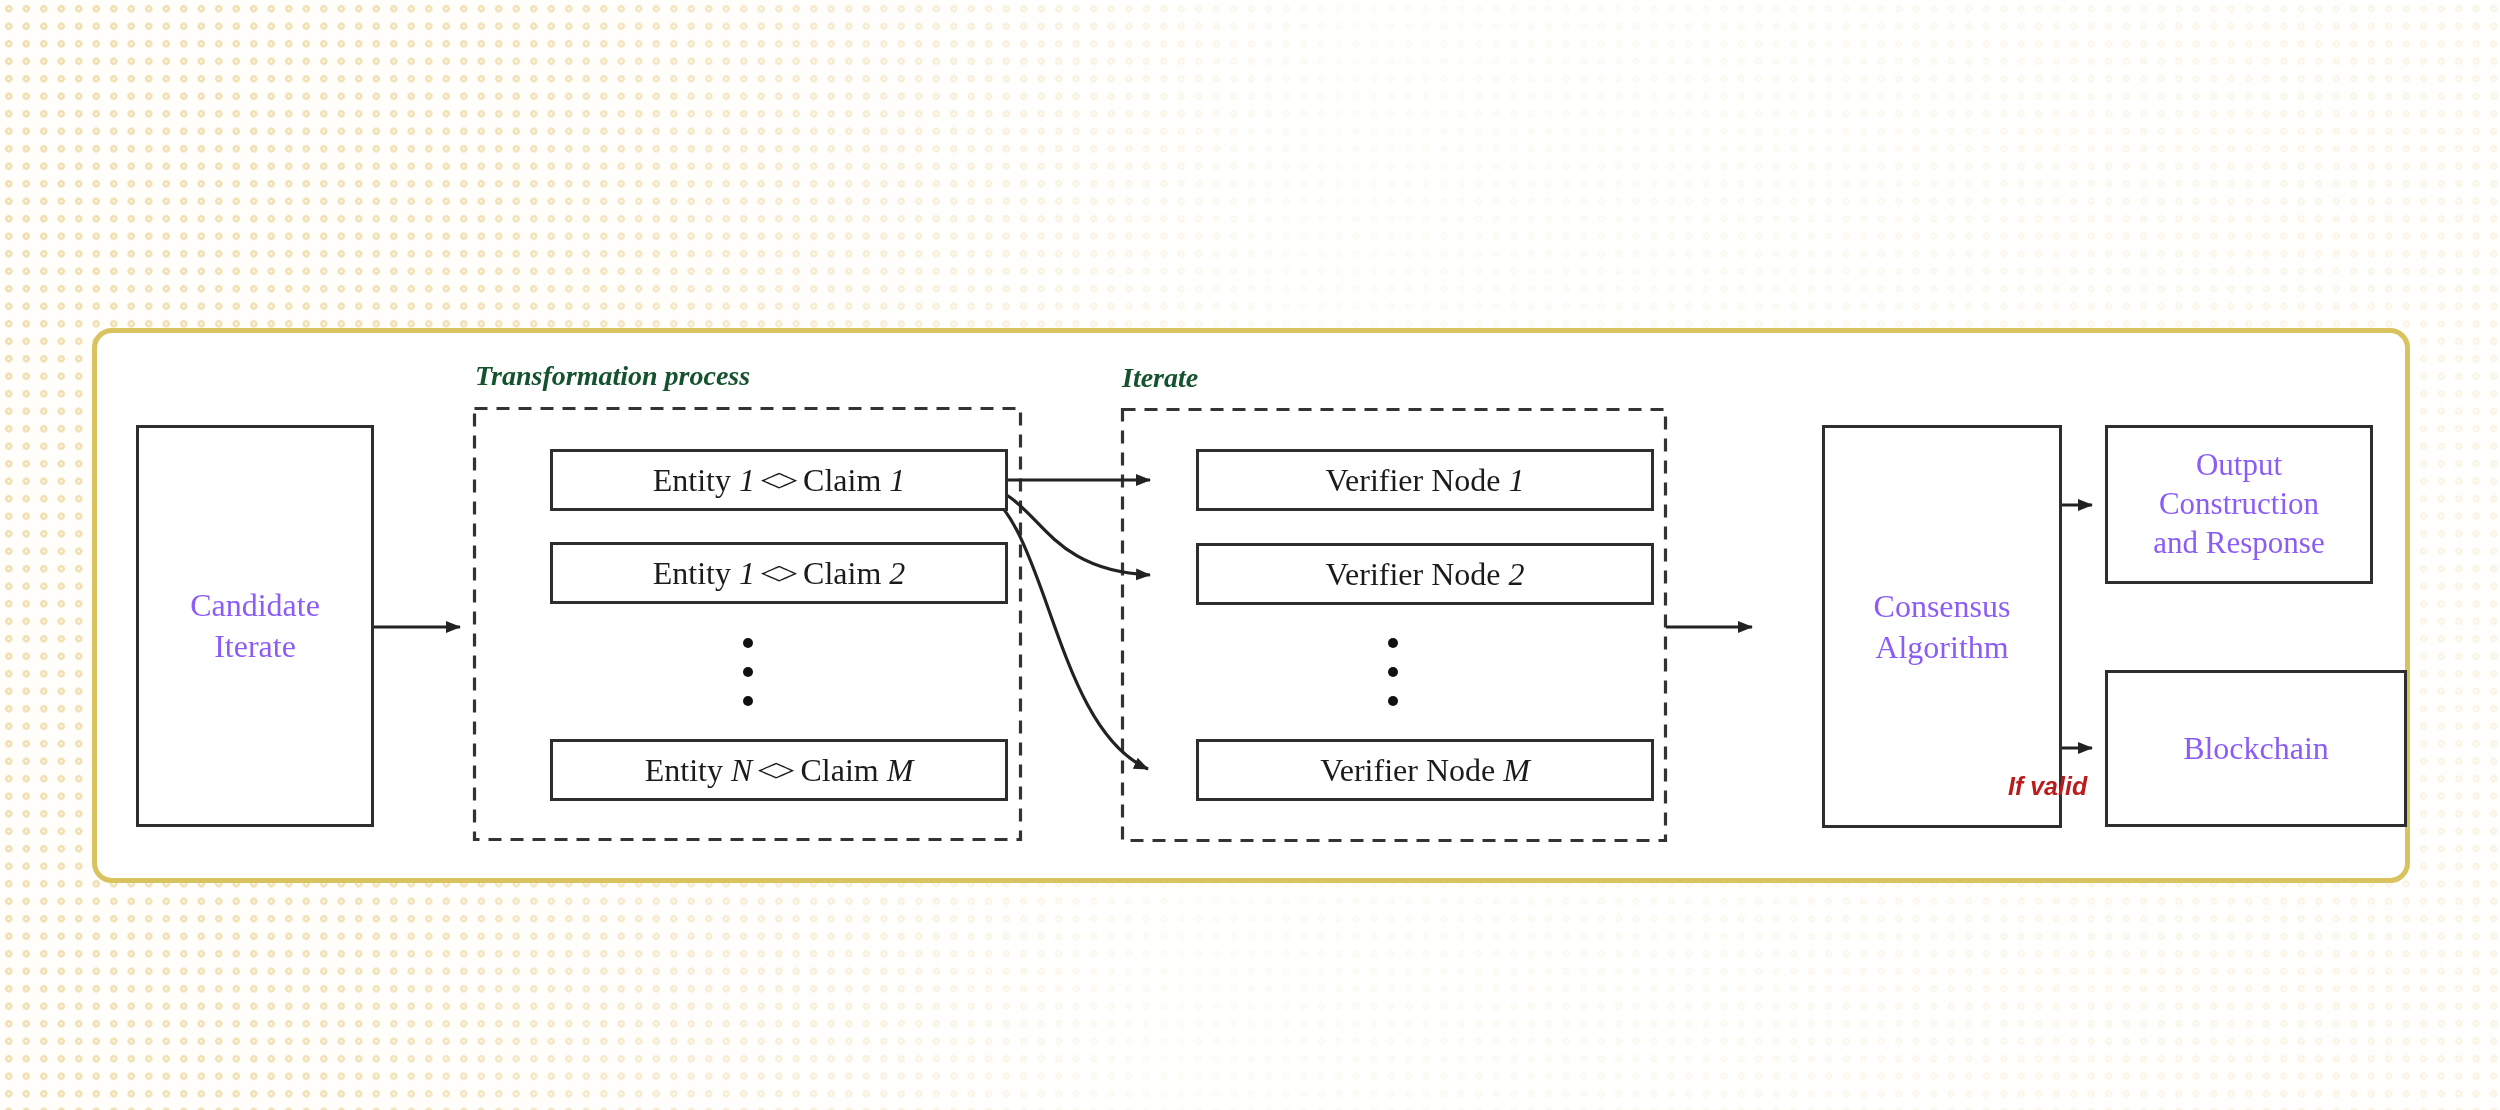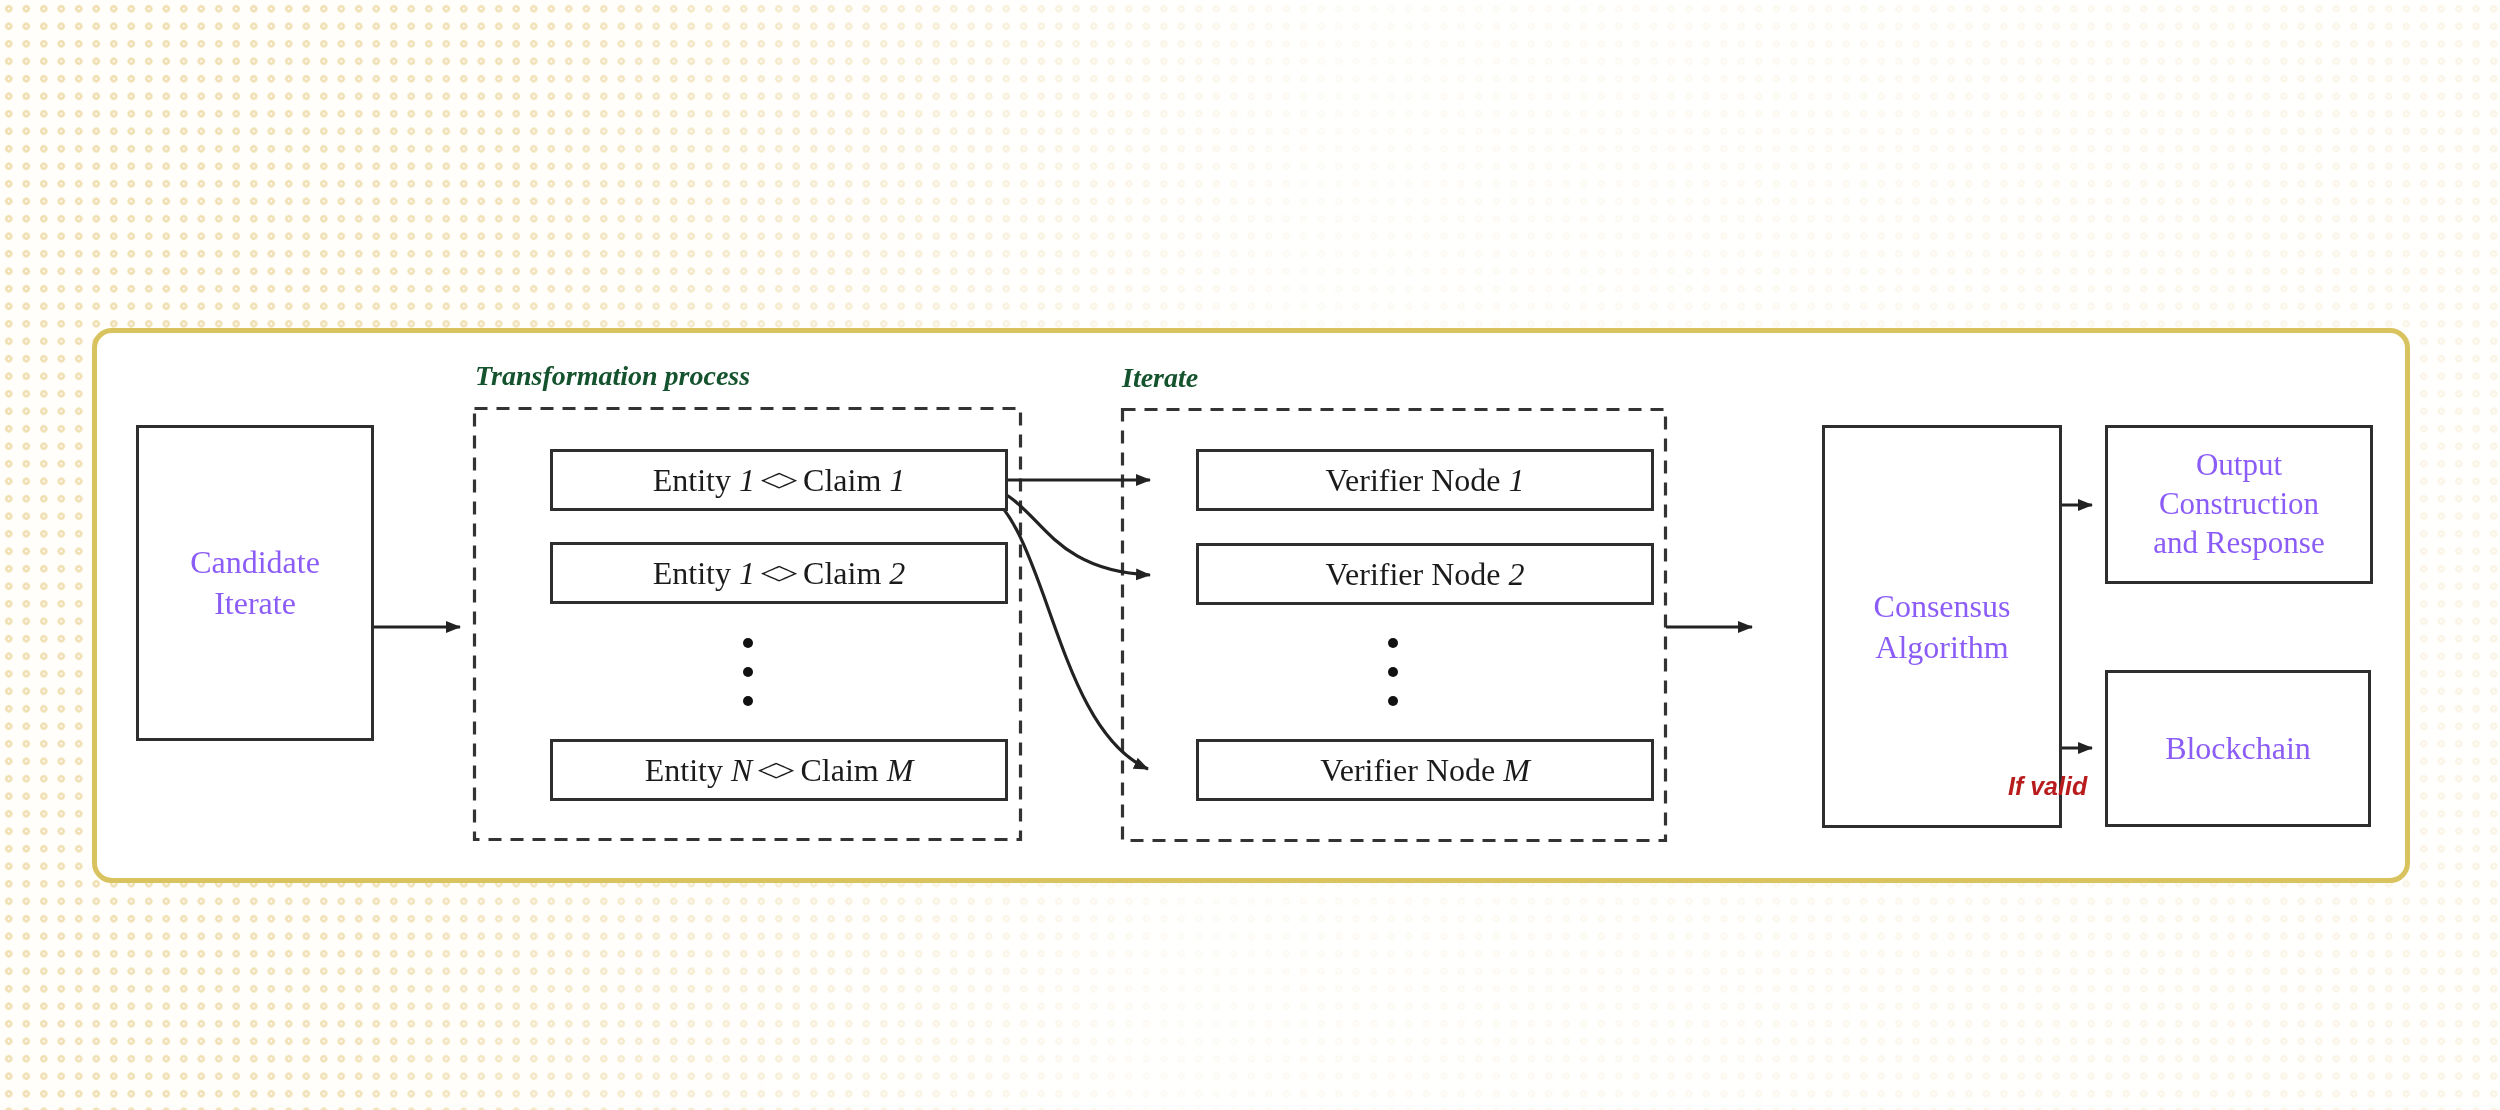--- a/index.html
+++ b/index.html
@@ -105,21 +105,21 @@
     <path d="M2006,748 H2092" stroke="#222" stroke-width="3.2" fill="none" marker-end="url(#ah)"></path>
 
     <path d="M976,480 H1150" stroke="#222" stroke-width="3.2" fill="none" marker-end="url(#ah)"></path>
     <path d="M976,483 C1042,494 1038,570 1150,575" stroke="#222" stroke-width="3.2" fill="none" marker-end="url(#ah)"></path>
     <path d="M976,486 C1048,514 1052,726 1148,769" stroke="#222" stroke-width="3.2" fill="none" marker-end="url(#ah)"></path>
   </svg>
 
   <div class="group-label" style="left:475px;top:360px;">Transformation process</div>
   <div class="group-label" style="left:1122px;top:362px;">Iterate</div>
 
-  <div class="node" style="left:136px;top:425px;width:238px;height:316px;">
+  <div class="node" style="left:136px;top:425px;width:238px;height:402px;">
     <div>Candidate</div>
     <div>Iterate</div>
   </div>
 
   <div class="row-box" style="left:518px;top:449px;width:458px;height:62px;">
     <span>Entity</span>&nbsp;
     <span class="it">1</span>
     <span class="diamond">◇</span>
     <span>Claim</span>&nbsp;
     <span class="it">1</span>
@@ -166,19 +166,19 @@
     <div>Consensus</div>
     <div>Algorithm</div>
   </div>
 
   <div class="node" style="left:2105px;top:425px;width:268px;height:159px;font-size:31px;line-height:1.25;">
     <div>Output</div>
     <div>Construction</div>
     <div>and Response</div>
   </div>
 
-  <div class="node" style="left:2105px;top:670px;width:266px;height:157px;">
+  <div class="node" style="left:2105px;top:670px;width:302px;height:157px;">
     <div>Blockchain</div>
   </div>
 
   <div class="if-valid" style="left:2008px;top:772px;">If valid</div>
 
 </div>
 
 </body></html>

